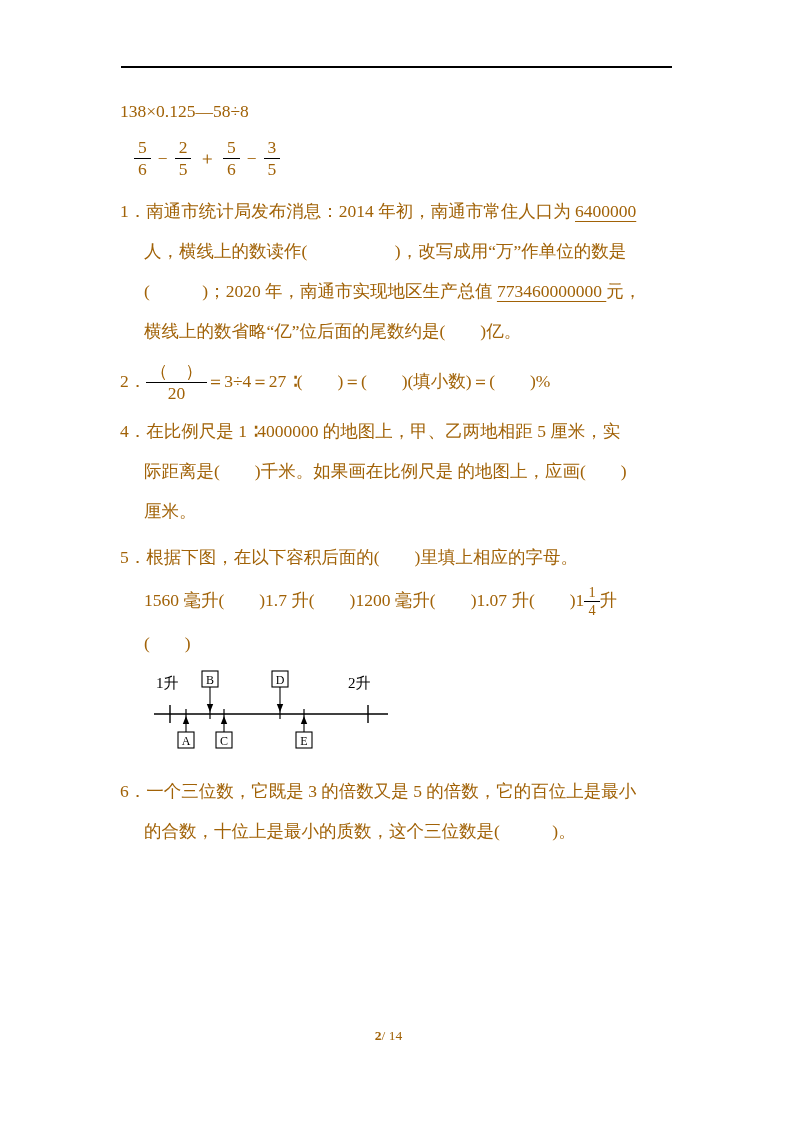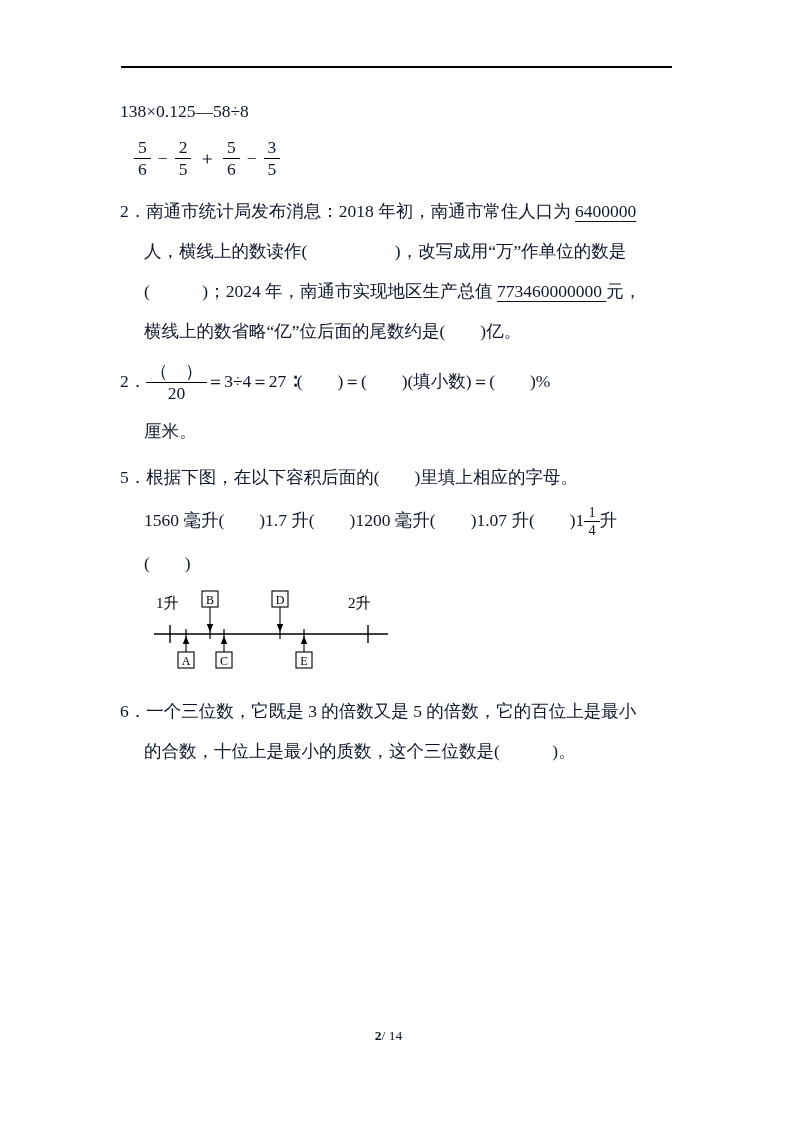--- a/index.html
+++ b/index.html
@@ -2,21 +2,21 @@
 <html><head>
 <meta charset="utf-8">
 <style>
   html,body{margin:0;padding:0;}
   body{background:#ffffff;}
   .page{
     position:relative;
     width:793px;height:1122px;
     background:#ffffff;
     font-family:"Liberation Serif","DejaVu Serif",serif;
-    color:#0f172a;
+    color:#a16207;
     font-size:17.5px;
     overflow:hidden;
   }
   .top-rule{
     position:absolute;left:121px;top:66px;
     width:551px;height:2px;background:#000;
   }
   .content{
     position:absolute;left:120px;top:96px;width:560px;
   }
@@ -77,32 +77,34 @@
         </span>
       <span class="op">−</span>
       <span class="frac">
           <span class="num">3</span>
           <span class="den">5</span>
         </span>
     </div>
 
 
     <div class="problem">
-      <div class="line"><span>2．南通市统计局发布消息：2018 年初，南通市常住人口为 </span><span class="u">6400000</span></div>
+      <div class="line"><span>1．南通市统计局发布消息：2014 年初，南通市常住人口为 </span><span class="u">6400000</span></div>
       <div class="line indent">人，横线上的数读作(　　　　　)，改写成用“万”作单位的数是</div>
-      <div class="line indent"><span>(　　　)；2024 年，南通市实现地区生产总值 </span><span class="u">773460000000 </span><span>元，</span></div>
+      <div class="line indent"><span>(　　　)；2020 年，南通市实现地区生产总值 </span><span class="u">773460000000 </span><span>元，</span></div>
       <div class="line indent">横线上的数省略“亿”位后面的尾数约是(　　)亿。</div>
     </div>
 
     <div class="problem">
       <div class="line p2-line"><span>2．</span><span class="frac"><span class="num">（　）</span><span class="den">20</span></span><span>＝3÷4＝27 ∶(　　)＝(　　)(填小数)＝(　　)%</span></div>
     </div>
 
 
     <div class="problem">
+      <div class="line">4．在比例尺是 1 ∶4000000 的地图上，甲、乙两地相距 5 厘米，实</div>
+      <div class="line indent">际距离是(　　)千米。如果画在比例尺是 的地图上，应画(　　)</div>
       <div class="line indent">厘米。</div>
     </div>
 
     <div class="problem">
       <div class="line">5．根据下图，在以下容积后面的(　　)里填上相应的字母。</div>
       <div class="line indent p5-frac-line"><span>1560 毫升(　　)1.7 升(　　)1200 毫升(　　)1.07 升(　　)1</span><span class="frac small"><span class="num">1</span><span class="den">4</span></span><span>升</span></div>
       <div class="line indent">(　　)</div>
 
       <div class="diagram-wrap">
         <svg width="244" height="84" viewBox="0 0 244 84">

